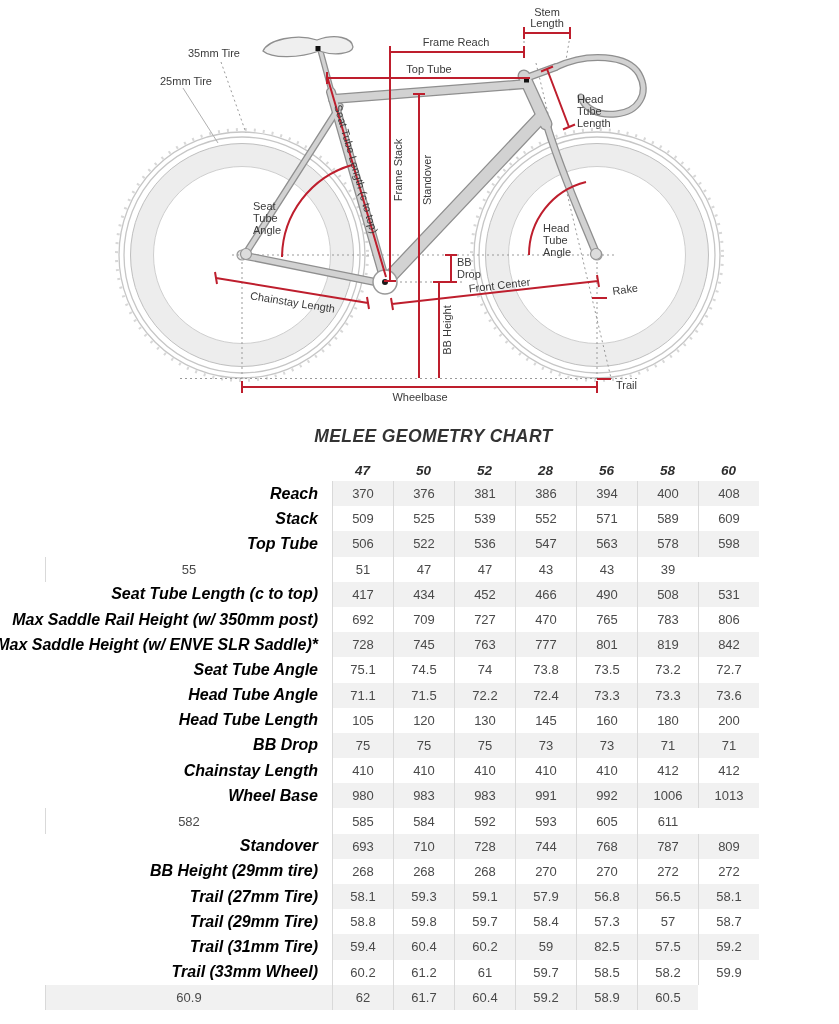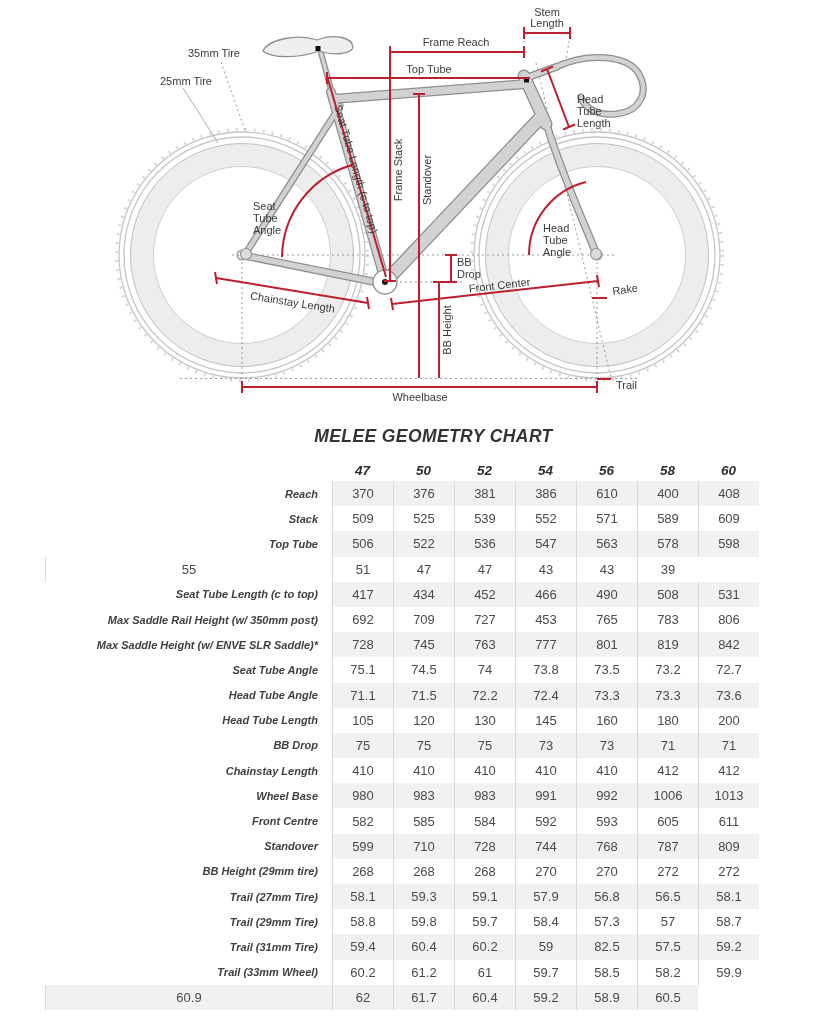--- a/index.html
+++ b/index.html
@@ -18,21 +18,21 @@
   }
   .geo-table{margin-left:45px;margin-top:12px;width:714px;}
   .g-row{
     display:grid;grid-template-columns:287px repeat(7,61px);
     height:25.2px;align-items:stretch;
   }
   .g-row.g-header{height:22px;}
   .g-label{
     display:flex;align-items:center;justify-content:flex-end;
     padding-right:14px;font-style:italic;font-weight:bold;
-    font-size:11px;color:#404040;white-space:nowrap;
+    font-size:16px;color:#000000;white-space:nowrap;
   }
   .g-cell{
     display:flex;align-items:center;justify-content:center;
     font-size:13px;color:#4a4a4a;border-left:1px solid #d9d9d9;
   }
   .g-size{
     font-style:italic;font-weight:bold;font-size:13.5px;color:#2e2e2e;
     border-left:none;background:none !important;
   }
   .striped .g-cell{background:#f1f1f1;}
@@ -166,33 +166,33 @@
   </div>
 
   <div class="page-title">MELEE GEOMETRY CHART</div>
 
   <div class="geo-table">
     <div class="g-row g-header" id="hdr-row">
       <div class="g-label"></div>
     <div class="g-cell g-size">47</div>
         <div class="g-cell g-size">50</div>
         <div class="g-cell g-size">52</div>
-        <div class="g-cell g-size">54</div>
+        <div class="g-cell g-size">28</div>
         <div class="g-cell g-size">56</div>
         <div class="g-cell g-size">58</div>
         <div class="g-cell g-size">60</div>
       </div>
     <div id="geo-rows">
         <div class="g-row striped">
     <div class="g-label">Reach</div>
     <div class="g-cell">370</div>
   <div class="g-cell">376</div>
           <div class="g-cell">381</div>
           <div class="g-cell">386</div>
-          <div class="g-cell">610</div>
+          <div class="g-cell">394</div>
           <div class="g-cell">400</div>
           <div class="g-cell">408</div>
         </div>
         <div class="g-row">
     <div class="g-label">Stack</div>
     <div class="g-cell">509</div>
   <div class="g-cell">525</div>
           <div class="g-cell">539</div>
           <div class="g-cell">552</div>
           <div class="g-cell">571</div>
@@ -226,21 +226,21 @@
           <div class="g-cell">466</div>
           <div class="g-cell">490</div>
           <div class="g-cell">508</div>
           <div class="g-cell">531</div>
         </div>
         <div class="g-row">
     <div class="g-label">Max Saddle Rail Height (w/ 350mm post)</div>
     <div class="g-cell">692</div>
   <div class="g-cell">709</div>
           <div class="g-cell">727</div>
-          <div class="g-cell">453</div>
+          <div class="g-cell">470</div>
           <div class="g-cell">765</div>
           <div class="g-cell">783</div>
           <div class="g-cell">806</div>
         </div>
         <div class="g-row striped">
     <div class="g-label">Max Saddle Height (w/ ENVE SLR Saddle)*</div>
     <div class="g-cell">728</div>
   <div class="g-cell">745</div>
           <div class="g-cell">763</div>
           <div class="g-cell">777</div>
@@ -302,32 +302,31 @@
     <div class="g-label">Wheel Base</div>
     <div class="g-cell">980</div>
   <div class="g-cell">983</div>
           <div class="g-cell">983</div>
           <div class="g-cell">991</div>
           <div class="g-cell">992</div>
           <div class="g-cell">1006</div>
           <div class="g-cell">1013</div>
         </div>
         <div class="g-row">
-    <div class="g-label">Front Centre</div>
     <div class="g-cell">582</div>
   <div class="g-cell">585</div>
           <div class="g-cell">584</div>
           <div class="g-cell">592</div>
           <div class="g-cell">593</div>
           <div class="g-cell">605</div>
           <div class="g-cell">611</div>
         </div>
         <div class="g-row striped">
     <div class="g-label">Standover</div>
-    <div class="g-cell">599</div>
+    <div class="g-cell">693</div>
   <div class="g-cell">710</div>
           <div class="g-cell">728</div>
           <div class="g-cell">744</div>
           <div class="g-cell">768</div>
           <div class="g-cell">787</div>
           <div class="g-cell">809</div>
         </div>
         <div class="g-row">
     <div class="g-label">BB Height (29mm tire)</div>
     <div class="g-cell">268</div>

